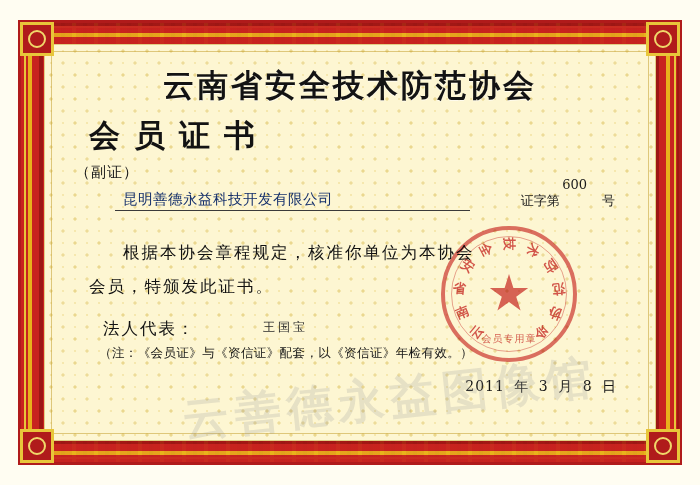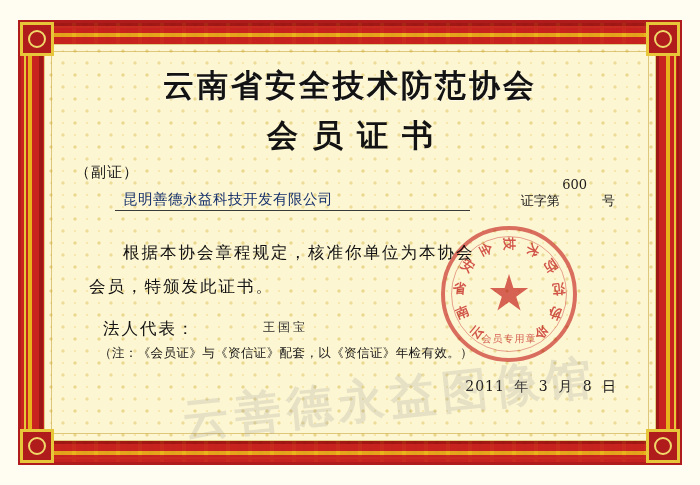--- a/index.html
+++ b/index.html
@@ -136,21 +136,20 @@
     text-align: center;
     font-family: "DejaVu Serif", "Liberation Serif", serif;
     font-weight: bold;
     font-size: 31px;
     letter-spacing: 3px;
     color: #131313;
     margin-top: 6px;
     text-shadow: 0 1px 0 rgba(255,255,255,0.6);
   }
   .title-sub {
-    text-align: center;
     font-family: "DejaVu Serif", "Liberation Serif", serif;
     font-weight: bold;
     font-size: 31px;
     letter-spacing: 14px;
     color: #131313;
     margin-top: 8px;
     text-indent: 14px;
   }
   .title-paren {
     text-align: left;

